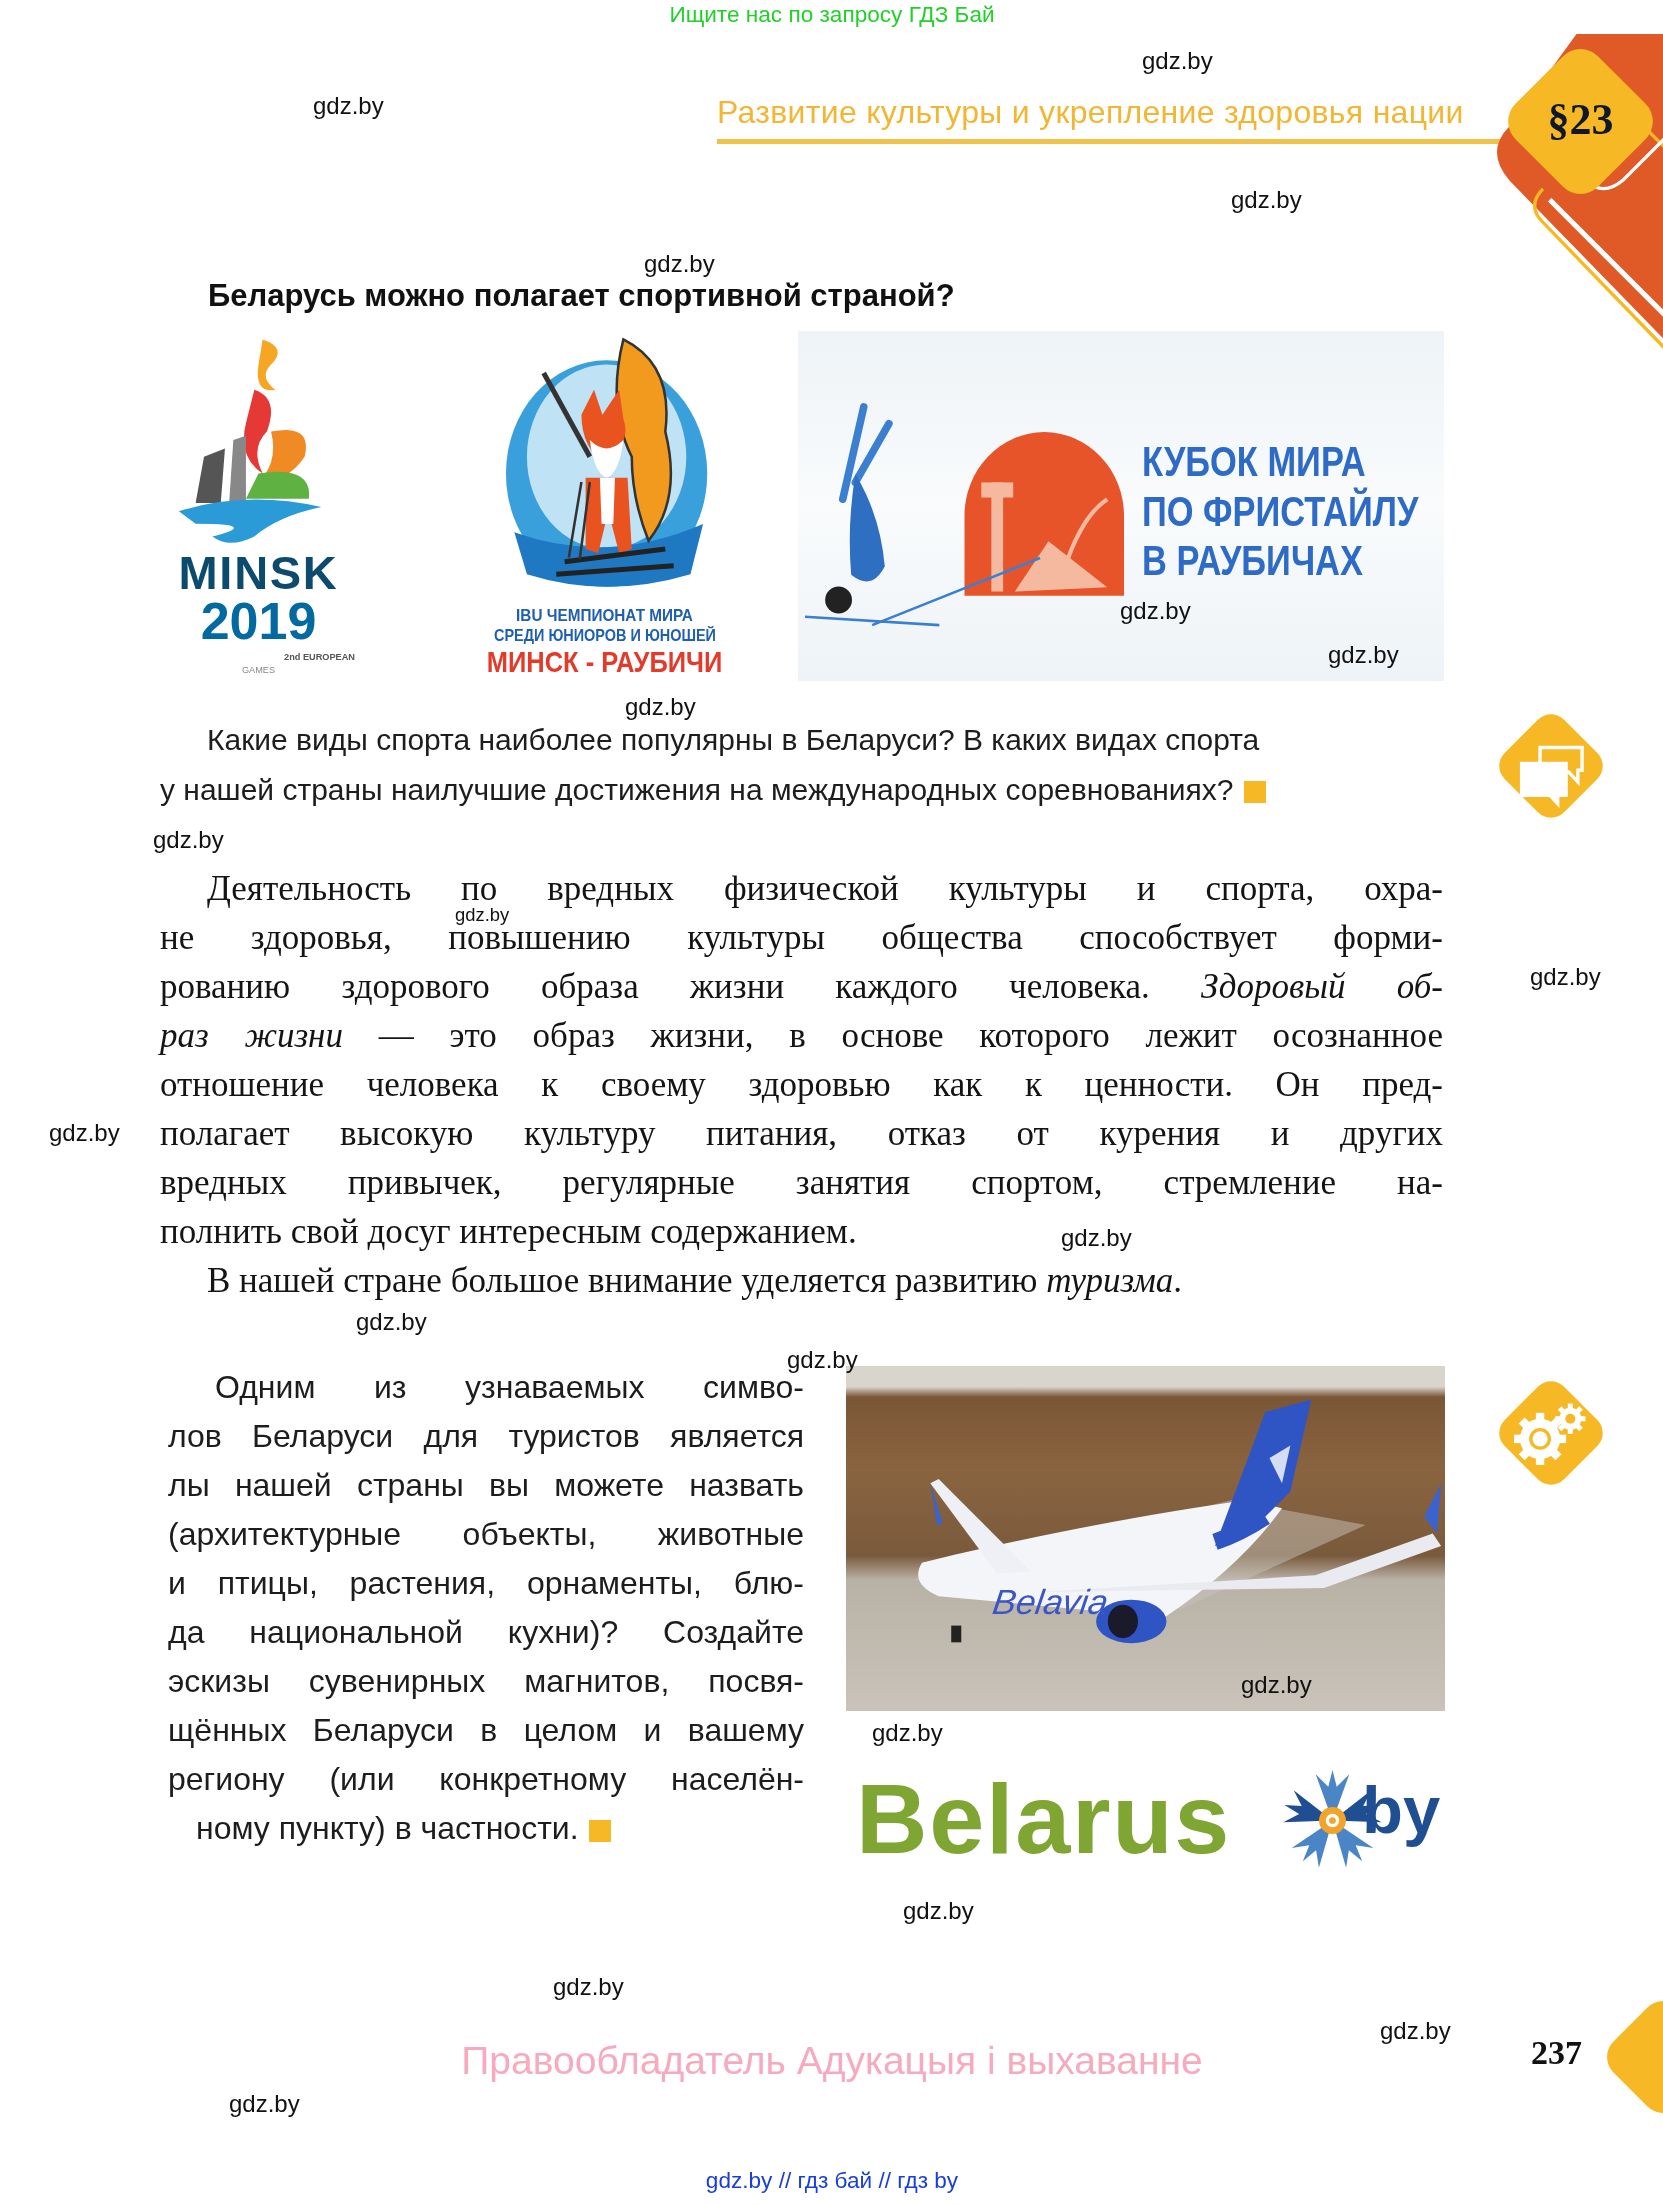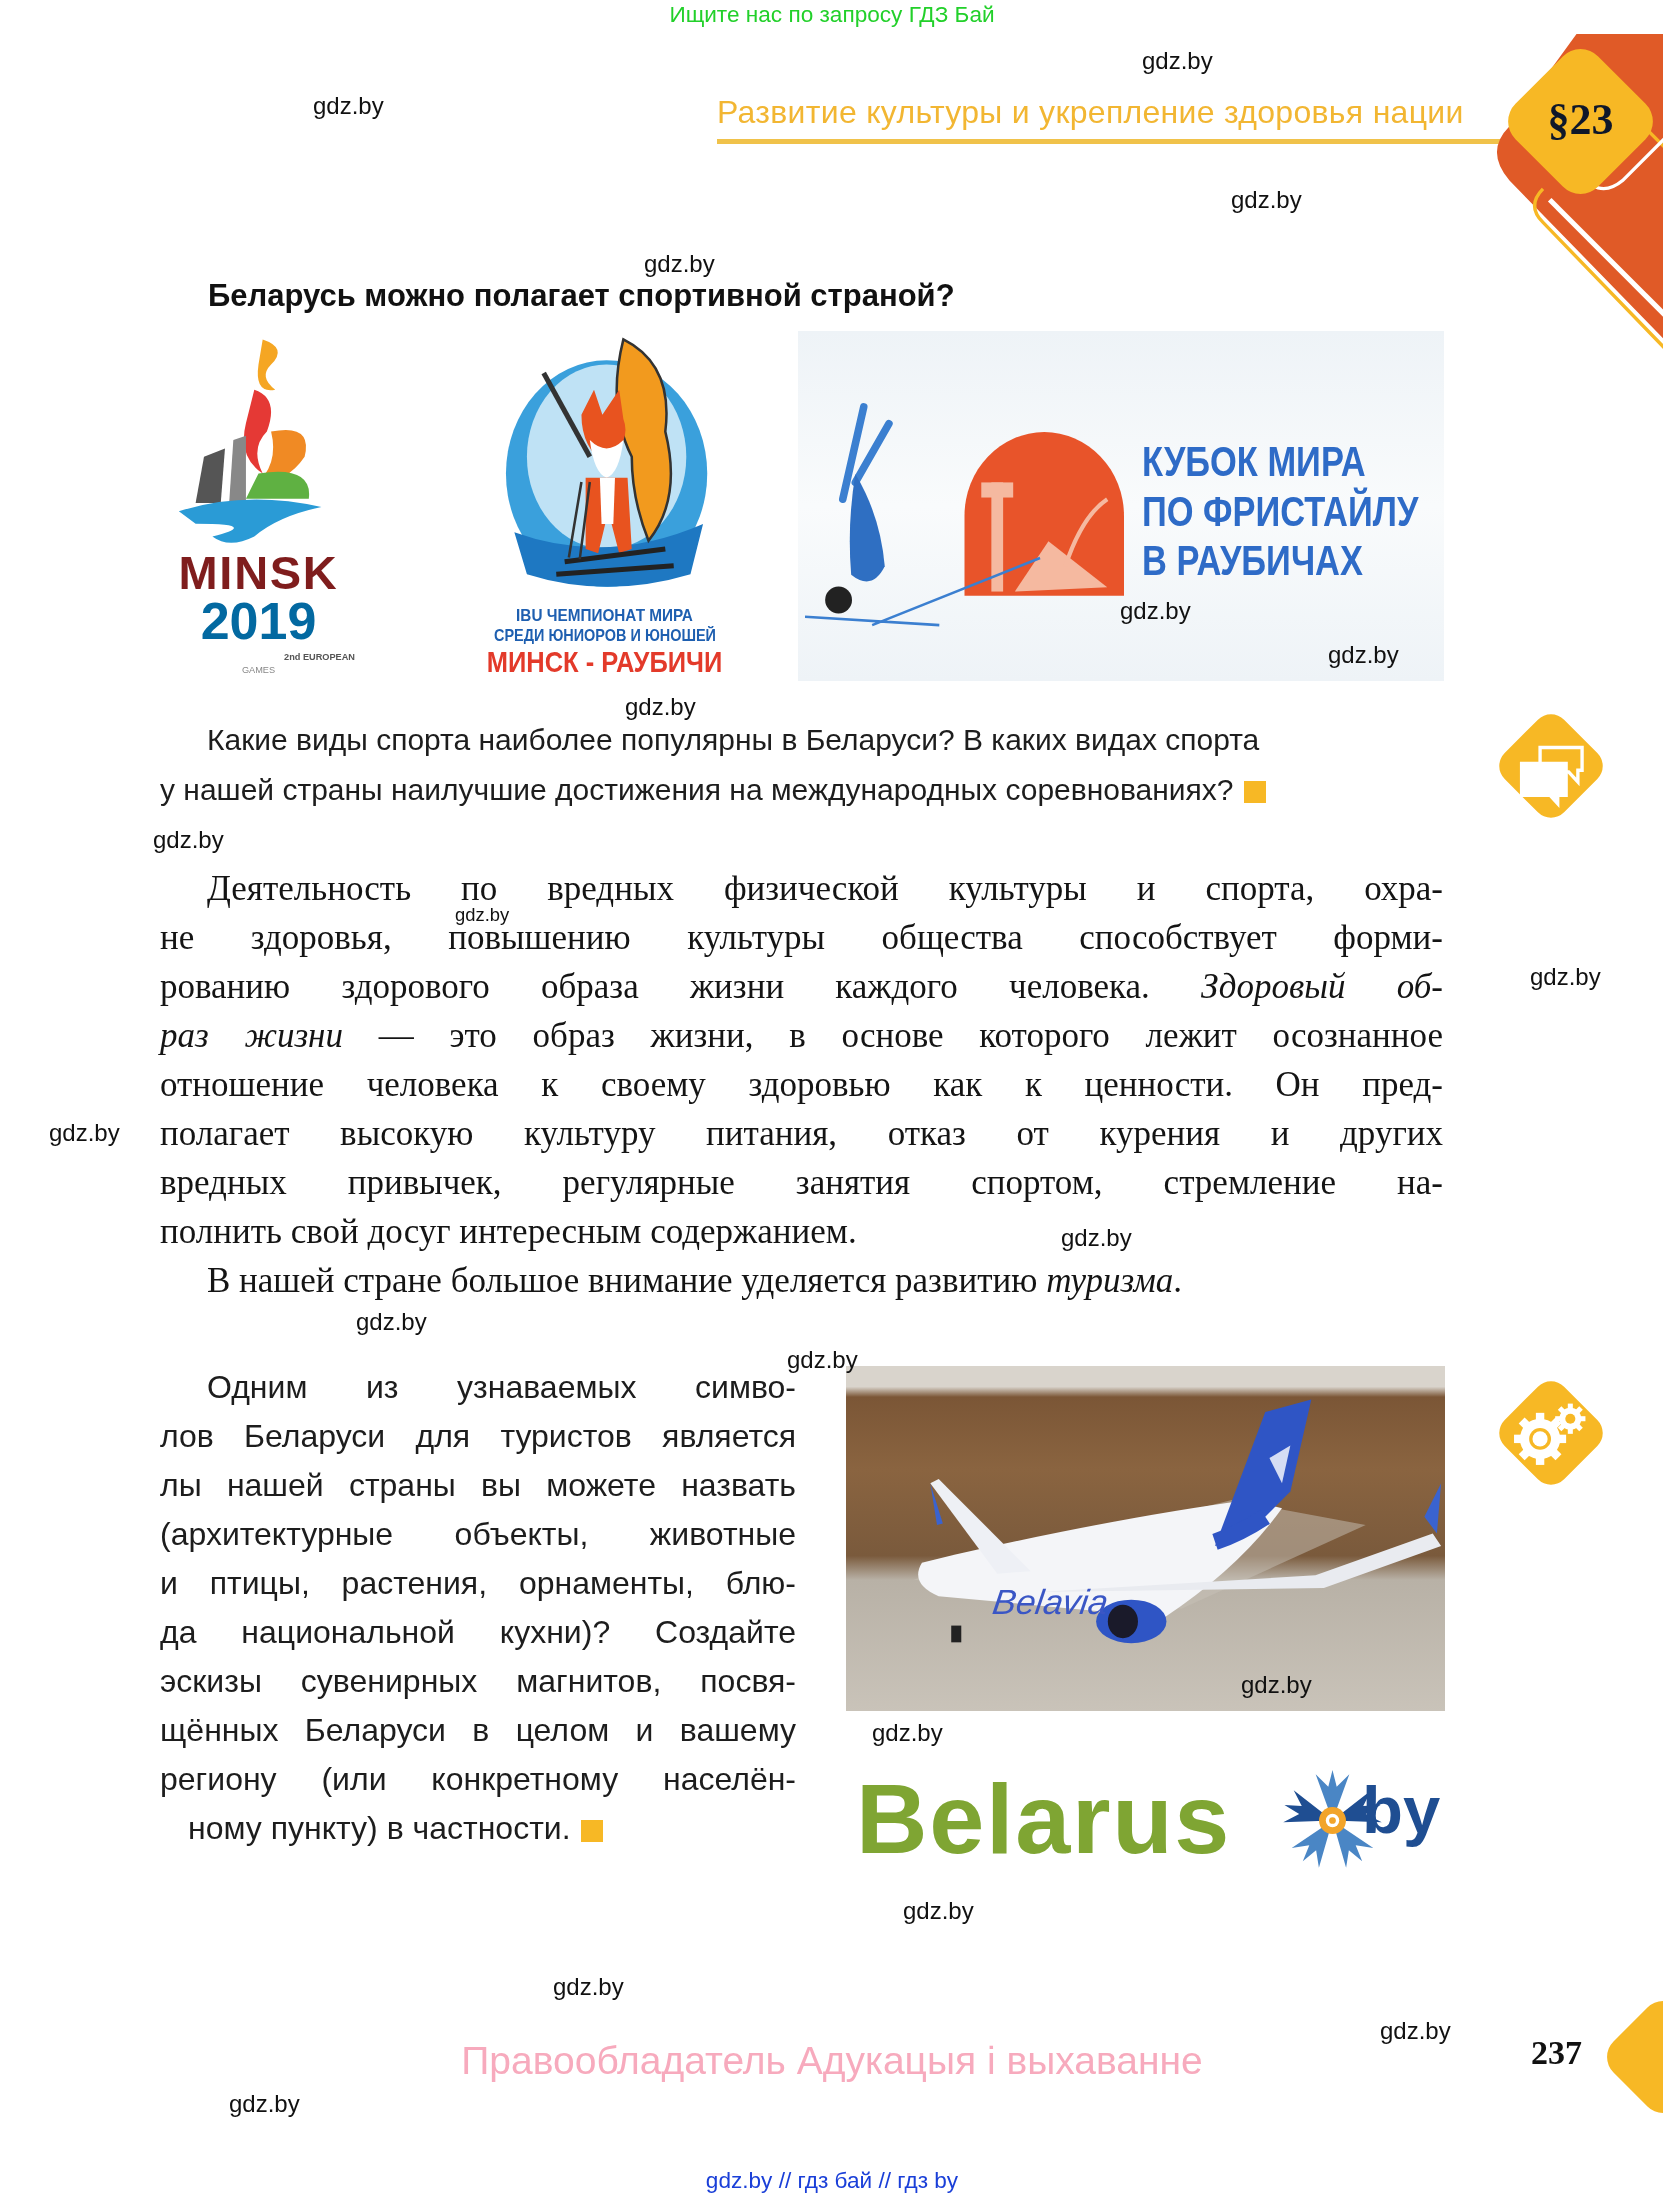--- a/index.html
+++ b/index.html
@@ -14,21 +14,21 @@
   .chapter-title { position:absolute; left:717px; top:94px; font-size:32px; color:#f2b632; letter-spacing:0.3px; white-space:nowrap; }
   .chapter-rule { position:absolute; left:717px; top:139px; width:805px; height:5px; background:#f0c24a; }
   .corner-shape { position:absolute; left:1476px; top:25px; width:335px; height:335px; }
   .heading { position:absolute; left:208px; top:278px; font-size:31px; font-weight:bold; color:#111; white-space:nowrap; }
   .img-box { position:absolute; overflow:hidden; }
   .sans-para { position:absolute; font-size:30px; line-height:50px; color:#1d1d1d; }
   .serif-para { position:absolute; font-family:"Liberation Serif", "DejaVu Serif", serif; font-size:35px; line-height:49px; color:#141414; text-align:justify; }
   .serif-para .line { display:block; white-space:nowrap; text-align:justify; text-align-last:justify; }
   .serif-para .line.last { text-align-last:left; }
   .serif-para i { font-style:italic; }
-  .side-para { position:absolute; left:160px; top:1363px; width:636px; font-size:32px; line-height:49px; color:#1d1d1d; }
+  .side-para { position:absolute; left:168px; top:1363px; width:636px; font-size:32px; line-height:49px; color:#1d1d1d; }
   .side-para .line { display:block; white-space:nowrap; text-align:justify; text-align-last:justify; }
   .side-para .line.last { text-align-last:left;margin-left:28px; }
   .end-mark { display:inline-block; width:22px; height:22px; background:#f7b825; vertical-align:middle; margin-left:10px; }
   .side-icon { position:absolute; width:126px; height:126px; }
   .footer-rights { position:absolute; left:0; width:1664px; top:2039px; text-align:center; font-size:39px; color:#f7aabd; padding-left:0; }
   .page-num { position:absolute; left:1531px; top:2034px; font-family:"Liberation Serif", serif; font-size:34px; font-weight:bold; color:#111; }
   .page-tab { position:absolute; left:1617px; top:2011px; width:92px; height:92px; }
   .bottom-links { position:absolute; left:0; width:1664px; top:2168px; text-align:center; color:#1a3fd8; font-size:22.6px; }
 </style>
 </head>
@@ -55,21 +55,21 @@
 <div class="img-box" style="left:162px; top:331px; width:193px; height:350px;">
   <svg width="193" height="218" viewBox="0 0 230 260">
     <path d="M120 10 Q150 20 130 40 Q115 55 135 70 Q110 75 115 40 Z" fill="#f5a623"></path>
     <path d="M110 70 Q140 80 125 120 Q105 140 120 170 Q90 150 100 110 Z" fill="#e53935"></path>
     <path d="M130 120 Q180 110 170 150 Q150 180 110 185 Q140 160 130 120Z" fill="#f08a24"></path>
     <path d="M115 170 Q180 160 175 200 L100 200 Z" fill="#5fb142"></path>
     <path d="M50 150 L75 140 L70 205 L40 205 Z" fill="#555"></path>
     <path d="M85 130 L100 125 L100 205 L80 205 Z" fill="#888"></path>
     <path d="M20 215 Q100 190 190 210 Q140 220 110 245 Q80 260 60 245 Q120 230 40 230 Z" fill="#2a9bd6"></path>
   </svg>
-  <div style="position:absolute; left:0; top:214px; width:193px; text-align:center; font-weight:bold; font-size:47px; color:#7f1d1d; letter-spacing:1.7px;">MINSK</div>
+  <div style="position:absolute; left:0; top:214px; width:193px; text-align:center; font-weight:bold; font-size:47px; color:#0c4a6e; letter-spacing:1.7px;">MINSK</div>
   <div style="position:absolute; left:0; top:260px; width:193px; text-align:center; font-weight:bold; font-size:52px; color:#0369a1;">2019</div>
   <div style="position:absolute; left:0; top:321px; width:193px; text-align:right; font-size:9.2px; color:#555; font-weight:bold;">2nd EUROPEAN</div>
   <div style="position:absolute; left:0; top:334px; width:193px; text-align:center; font-size:9.2px; color:#888;">GAMES</div>
 </div>
 
 <div class="img-box" style="left:464px; top:331px; width:281px; height:350px;">
   <svg width="281" height="260" viewBox="0 0 335 310">
     <ellipse cx="170" cy="170" rx="120" ry="135" fill="#3aa0dc"></ellipse>
     <ellipse cx="170" cy="150" rx="95" ry="110" fill="#bfe2f5"></ellipse>
     <path d="M60 240 Q170 280 285 230 L270 290 Q170 320 75 290 Z" fill="#1e78c2"></path>

